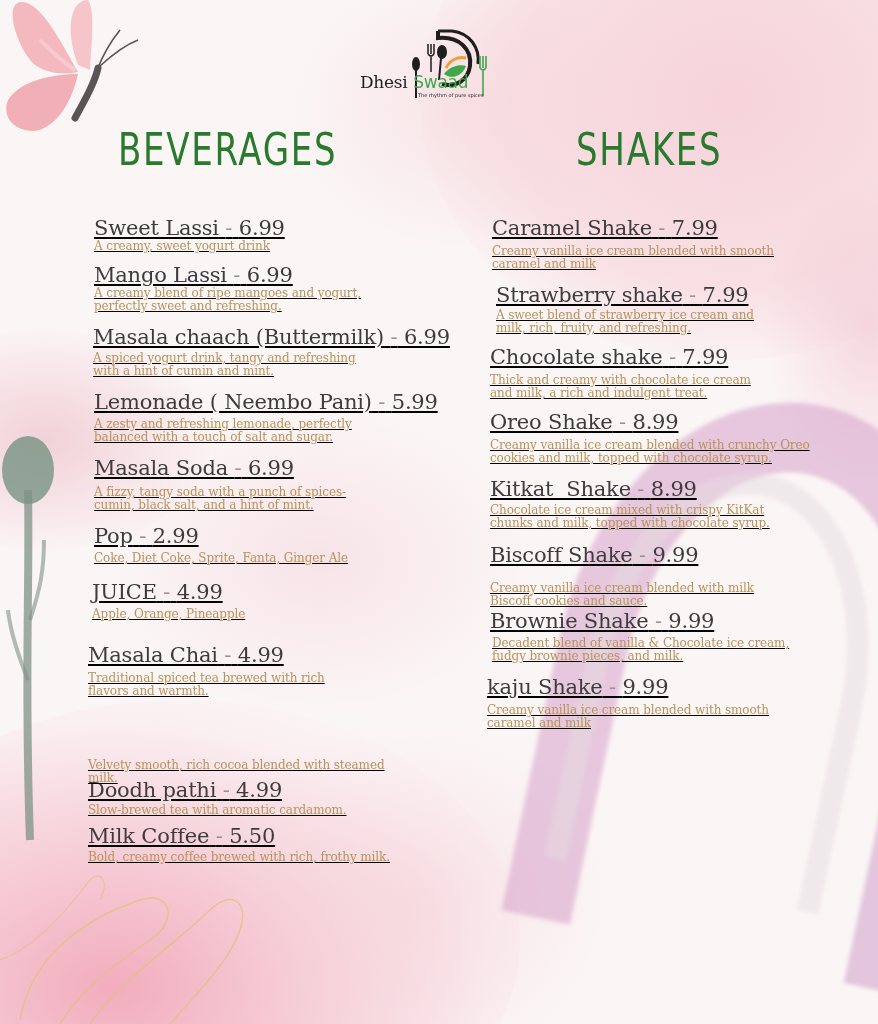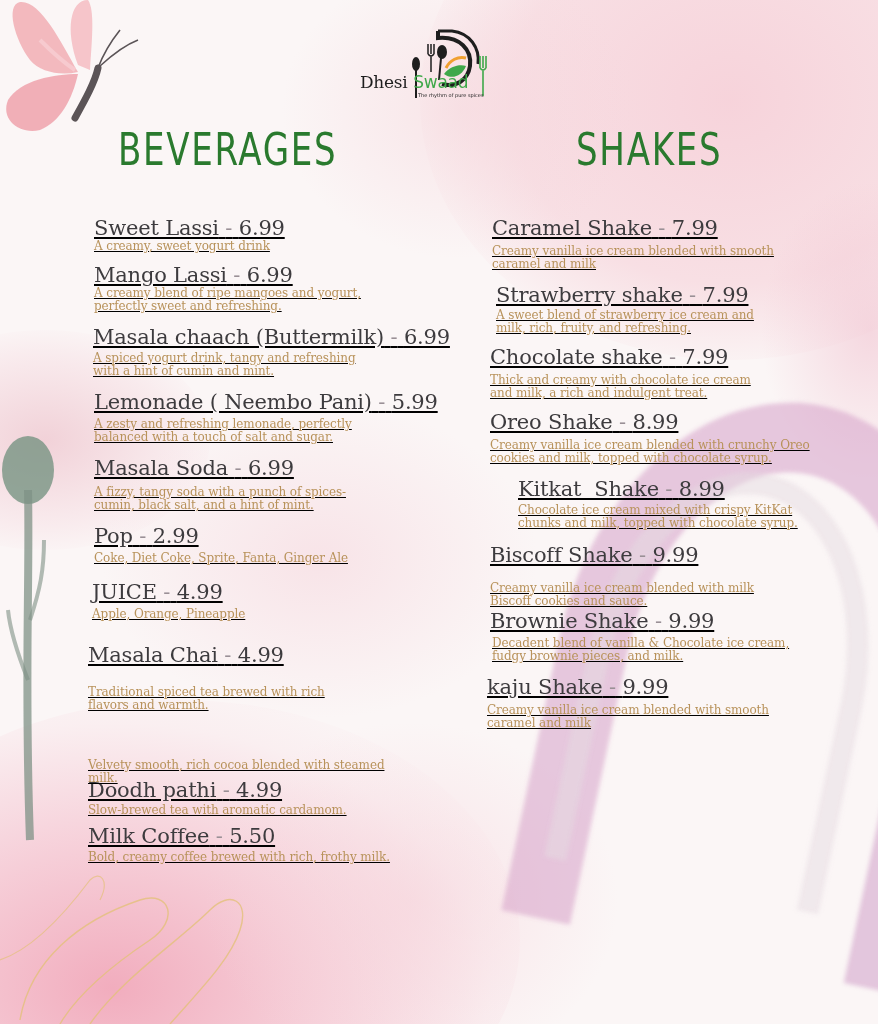--- a/index.html
+++ b/index.html
@@ -191,21 +191,21 @@
   <div class="item-name" style="margin-bottom:4px"><span>Pop</span> <span class="dash">-</span> <span class="price">2.99</span></div>
   <div class="item-desc">Coke, Diet Coke, Sprite, Fanta, Ginger Ale</div>
 </div>
 
 <div class="item" style="left:92px;top:580px;">
   <div class="item-name" style="margin-bottom:4px"><span>JUICE</span> <span class="dash">-</span> <span class="price">4.99</span></div>
   <div class="item-desc">Apple, Orange, Pineapple</div>
 </div>
 
 <div class="item" style="left:88px;top:643px;">
-  <div class="item-name" style="margin-bottom:19px"><span>Masala Chai</span> <span class="dash">-</span> <span class="price">4.99</span></div>
+  <div class="item-name" style="margin-bottom:5px"><span>Masala Chai</span> <span class="dash">-</span> <span class="price">4.99</span></div>
   <div class="item-desc">Traditional spiced tea brewed with rich
 flavors and warmth.</div>
 </div>
 
 <div class="item" style="left:88px;top:748px;margin-top:30px;">
   <div class="item-name" style="margin-bottom:2px"><span>Doodh pathi</span> <span class="dash">-</span> <span class="price">4.99</span></div>
   <div class="item-desc">Slow-brewed tea with aromatic cardamom.</div>
 </div>
 
 <div class="item" style="left:88px;top:759px;">
@@ -235,21 +235,21 @@
   <div class="item-desc">Thick and creamy with chocolate ice cream
 and milk, a rich and indulgent treat.</div>
 </div>
 
 <div class="item" style="left:490px;top:410px;">
   <div class="item-name" style="margin-bottom:5px"><span>Oreo Shake</span> <span class="dash">-</span> <span class="price">8.99</span></div>
   <div class="item-desc">Creamy vanilla ice cream blended with crunchy Oreo
 cookies and milk, topped with chocolate syrup.</div>
 </div>
 
-<div class="item" style="left:518px;top:477px;">
+<div class="item" style="left:490px;top:477px;">
   <div class="item-name" style="margin-bottom:3px;white-space:pre"><span>Kitkat  Shake</span> <span class="dash">-</span> <span class="price">8.99</span></div>
   <div class="item-desc">Chocolate ice cream mixed with crispy KitKat
 chunks and milk, topped with chocolate syrup.</div>
 </div>
 
 <div class="item" style="left:490px;top:543px;">
   <div class="item-name" style="margin-bottom:15px"><span>Biscoff Shake</span> <span class="dash">-</span> <span class="price">9.99</span></div>
   <div class="item-desc">Creamy vanilla ice cream blended with milk
 Biscoff cookies and sauce.</div>
 </div>

